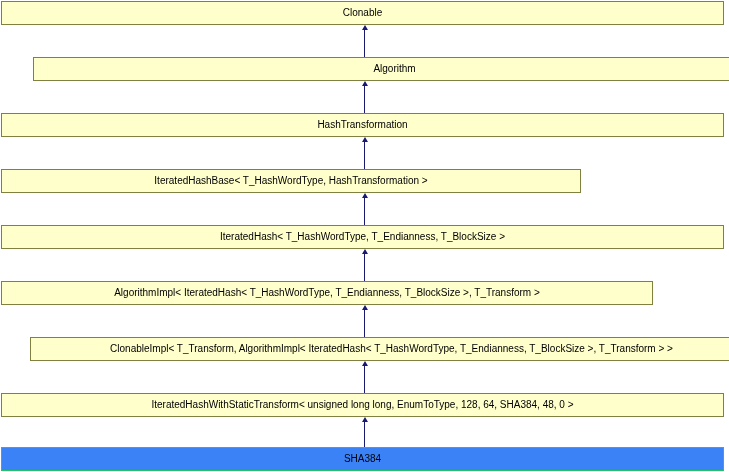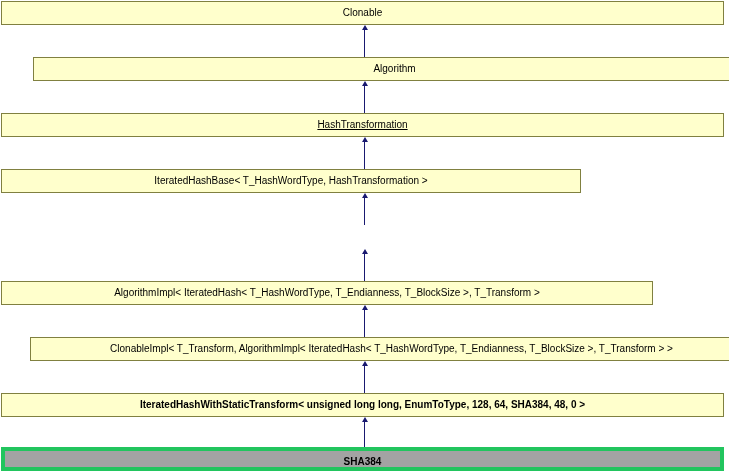--- a/index.html
+++ b/index.html
@@ -30,23 +30,22 @@
     font-size: 10px;
     color: #000000;
     white-space: nowrap;
     overflow: hidden;
   }
   .node.ancestor {
     background: #ffffcc;
     border: 1px solid #808040;
   }
   .node.current {
-    background: #a3a3a3;
-    border: 4px solid #22c55e;
-    font-weight: bold;
+    background: #3b82f6;
+    border: 1px solid #22c55e;
   }
   .edge {
     position: absolute;
     width: 1px;
     background: #191970;
   }
   .edge-head {
     position: absolute;
     width: 0;
     height: 0;
@@ -70,19 +69,20 @@
     <div class="edge" style="left: 364px; top: 254px; height: 27px; background: rgb(25, 25, 112);"></div>
     <div class="edge-head" style="left: 362px; top: 249px; border-bottom-color: rgb(25, 25, 112);"></div>
     <div class="edge" style="left: 364px; top: 310px; height: 27px; background: rgb(25, 25, 112);"></div>
     <div class="edge-head" style="left: 362px; top: 305px; border-bottom-color: rgb(25, 25, 112);"></div>
     <div class="edge" style="left: 364px; top: 366px; height: 27px; background: rgb(25, 25, 112);"></div>
     <div class="edge-head" style="left: 362px; top: 361px; border-bottom-color: rgb(25, 25, 112);"></div>
     <div class="edge" style="left: 364px; top: 422px; height: 25px; background: rgb(25, 25, 112);"></div>
     <div class="edge-head" style="left: 362px; top: 417px; border-bottom-color: rgb(25, 25, 112);"></div>
     <div class="node ancestor" style="left: 1px; top: 1px; width: 723px;"><span>Clonable</span></div>
     <div class="node ancestor" style="left: 1px; top: 57px; width: 723px; margin-left: 32px;"><span>Algorithm</span></div>
-    <div class="node ancestor" style="left: 1px; top: 113px; width: 723px; text-decoration: underline;"><span>HashTransformation</span></div>
+    <div class="node ancestor" style="left: 1px; top: 113px; width: 723px;"><span>HashTransformation</span></div>
     <div class="node ancestor" style="left: 1px; top: 169px; width: 580px;"><span>IteratedHashBase&lt; T_HashWordType, HashTransformation &gt;</span></div>
+    <div class="node ancestor" style="left: 1px; top: 225px; width: 723px;"><span>IteratedHash&lt; T_HashWordType, T_Endianness, T_BlockSize &gt;</span></div>
     <div class="node ancestor" style="left: 1px; top: 281px; width: 652px;"><span>AlgorithmImpl&lt; IteratedHash&lt; T_HashWordType, T_Endianness, T_BlockSize &gt;, T_Transform &gt;</span></div>
     <div class="node ancestor" style="left: 1px; top: 337px; width: 723px; margin-left: 29px;"><span>ClonableImpl&lt; T_Transform, AlgorithmImpl&lt; IteratedHash&lt; T_HashWordType, T_Endianness, T_BlockSize &gt;, T_Transform &gt; &gt;</span></div>
-    <div class="node ancestor" style="left: 1px; top: 393px; width: 723px; font-weight: bold;"><span>IteratedHashWithStaticTransform&lt; unsigned long long, EnumToType, 128, 64, SHA384, 48, 0 &gt;</span></div>
+    <div class="node ancestor" style="left: 1px; top: 393px; width: 723px;"><span>IteratedHashWithStaticTransform&lt; unsigned long long, EnumToType, 128, 64, SHA384, 48, 0 &gt;</span></div>
     <div class="node current" style="left: 1px; top: 447px; width: 723px;"><span>SHA384</span></div>
   </div>
 
 </body></html>

